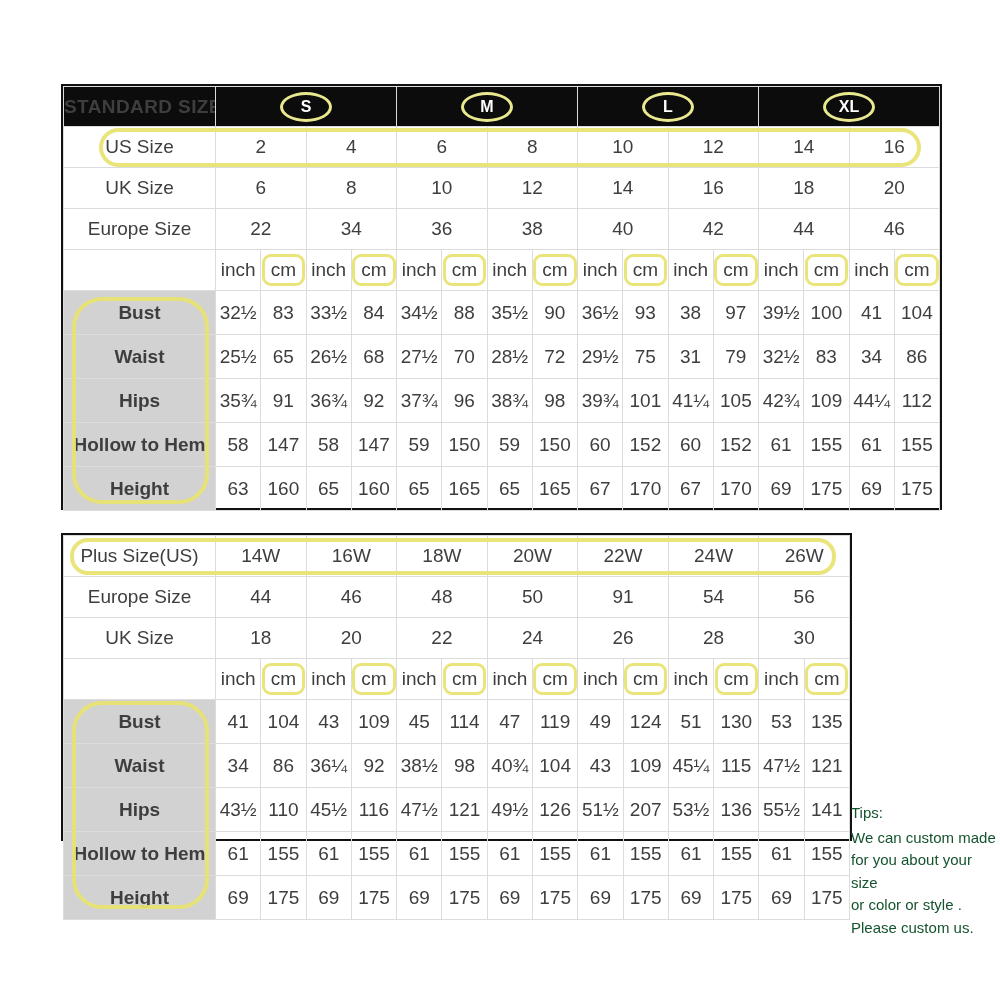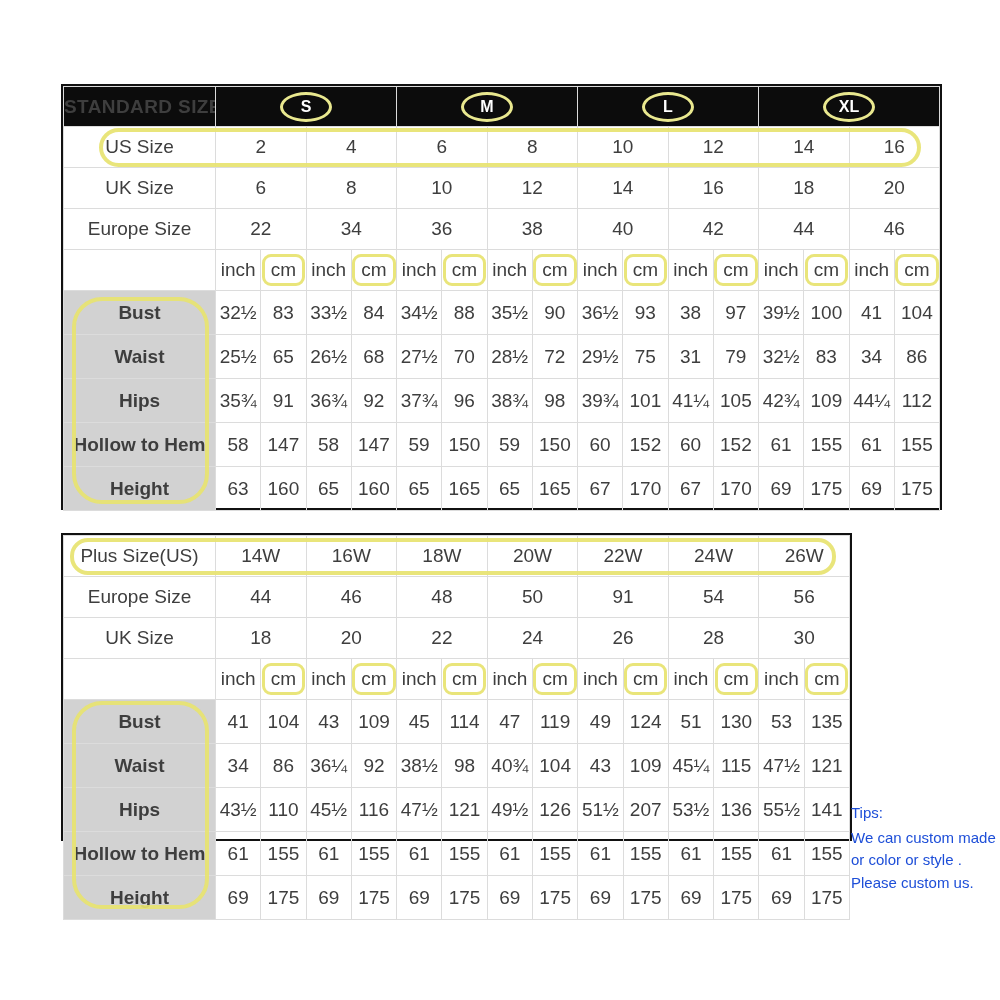--- a/index.html
+++ b/index.html
@@ -29,21 +29,21 @@
   td.mlabel{font-weight:bold;color:#151515;font-size:16.5px;background:#d2d2d2;border-color:#c4c4c4;}
   .unit-row td{font-size:16px;color:#333333;}
   .cmbox{display:inline-block;border:3px solid #e9e57a;border-radius:9px;padding:2px 6px;margin:-4px 0;}
 
   .ov{position:absolute;border:4px solid rgba(231,227,112,0.92);pointer-events:none;box-sizing:border-box;}
   .std .ov-hlrow{left:36px;top:42px;width:822px;height:39px;border-radius:20px;}
   .std .ov-labels{left:9px;top:211px;width:137px;height:207px;border-radius:30px;}
   .plus .ov-hlrow{left:7px;top:3px;width:766px;height:37px;border-radius:18px;}
   .plus .ov-labels{left:9px;top:166px;width:137px;height:208px;border-radius:30px;}
 
-  .tips{position:absolute;left:851px;top:802px;width:148px;color:#1d4ed8;font-size:15px;line-height:1.5;}
+  .tips{position:absolute;left:851px;top:802px;width:148px;color:#14532d;font-size:15px;line-height:1.5;}
   .tips .t-title{margin-bottom:2px;}
 </style>
 </head>
 <body>
 
 <div class="canvas">
 
   <div class="tablewrap std">
     <table class="sizechart">
       <colgroup>
@@ -362,17 +362,18 @@
           </tr>
         </tbody>
     </table>
     <div class="ov ov-hlrow"></div>
     <div class="ov ov-labels"></div>
   </div>
 
   <div class="tips">
     <div class="t-title">Tips:</div>
     <div>We can custom made</div>
+    <div>for you about your size</div>
     <div>or color or style .</div>
     <div>Please custom us.</div>
   </div>
 
 </div>
 
 </body></html>

